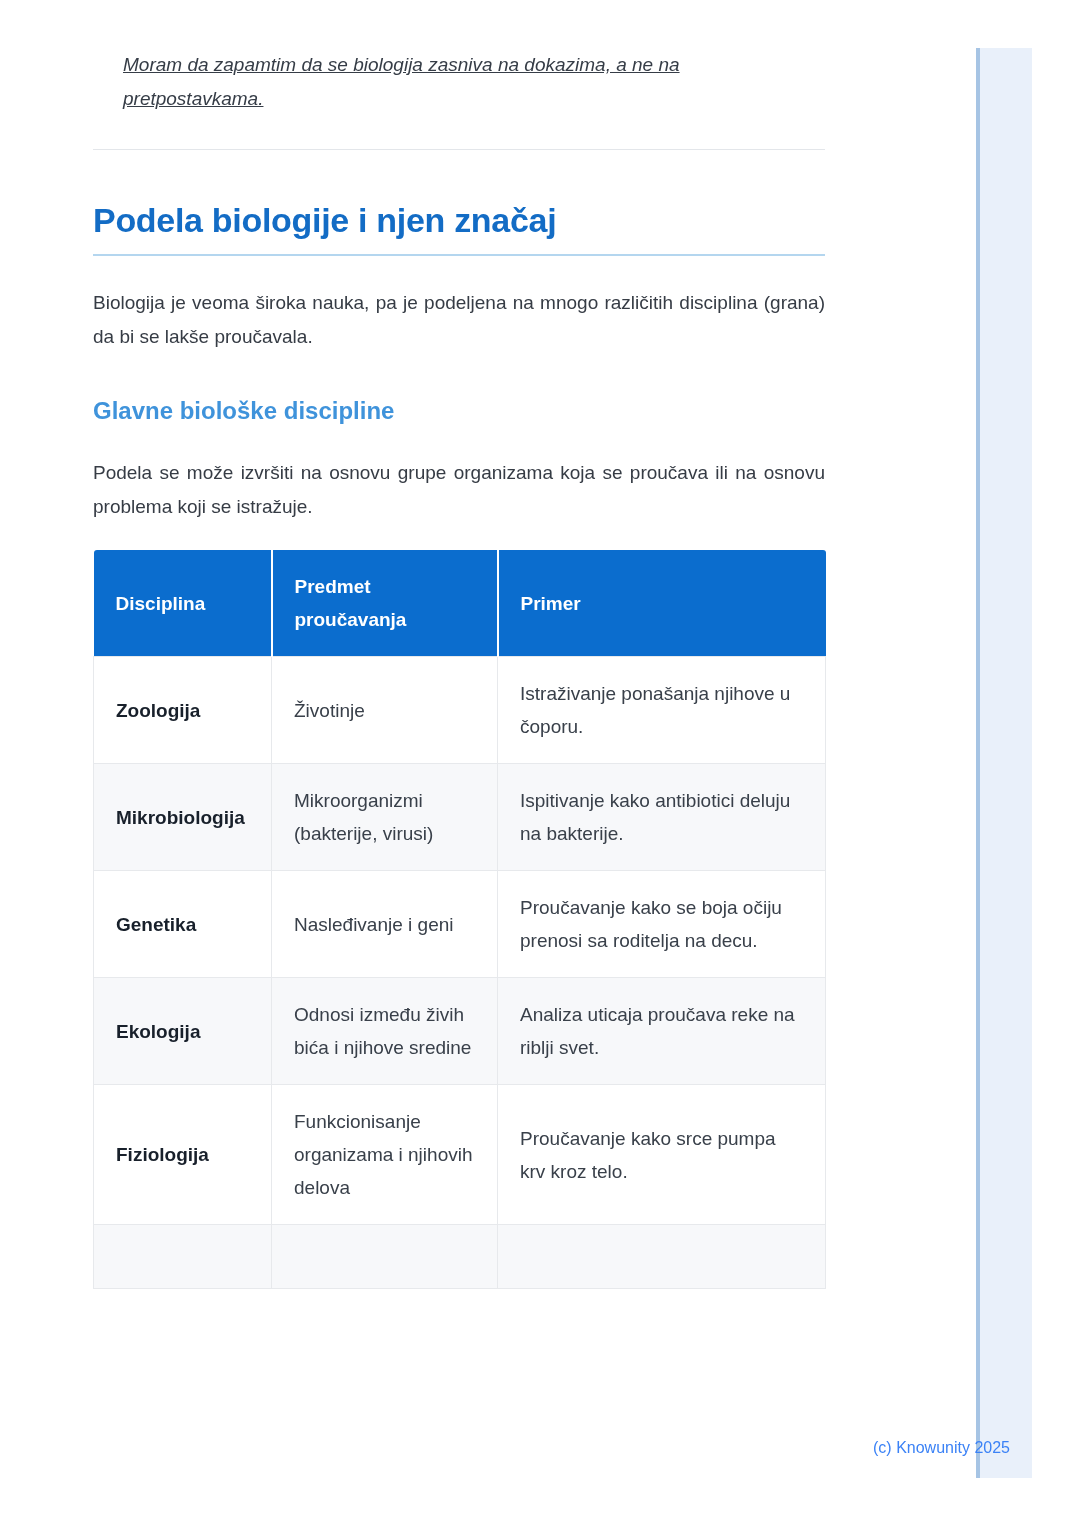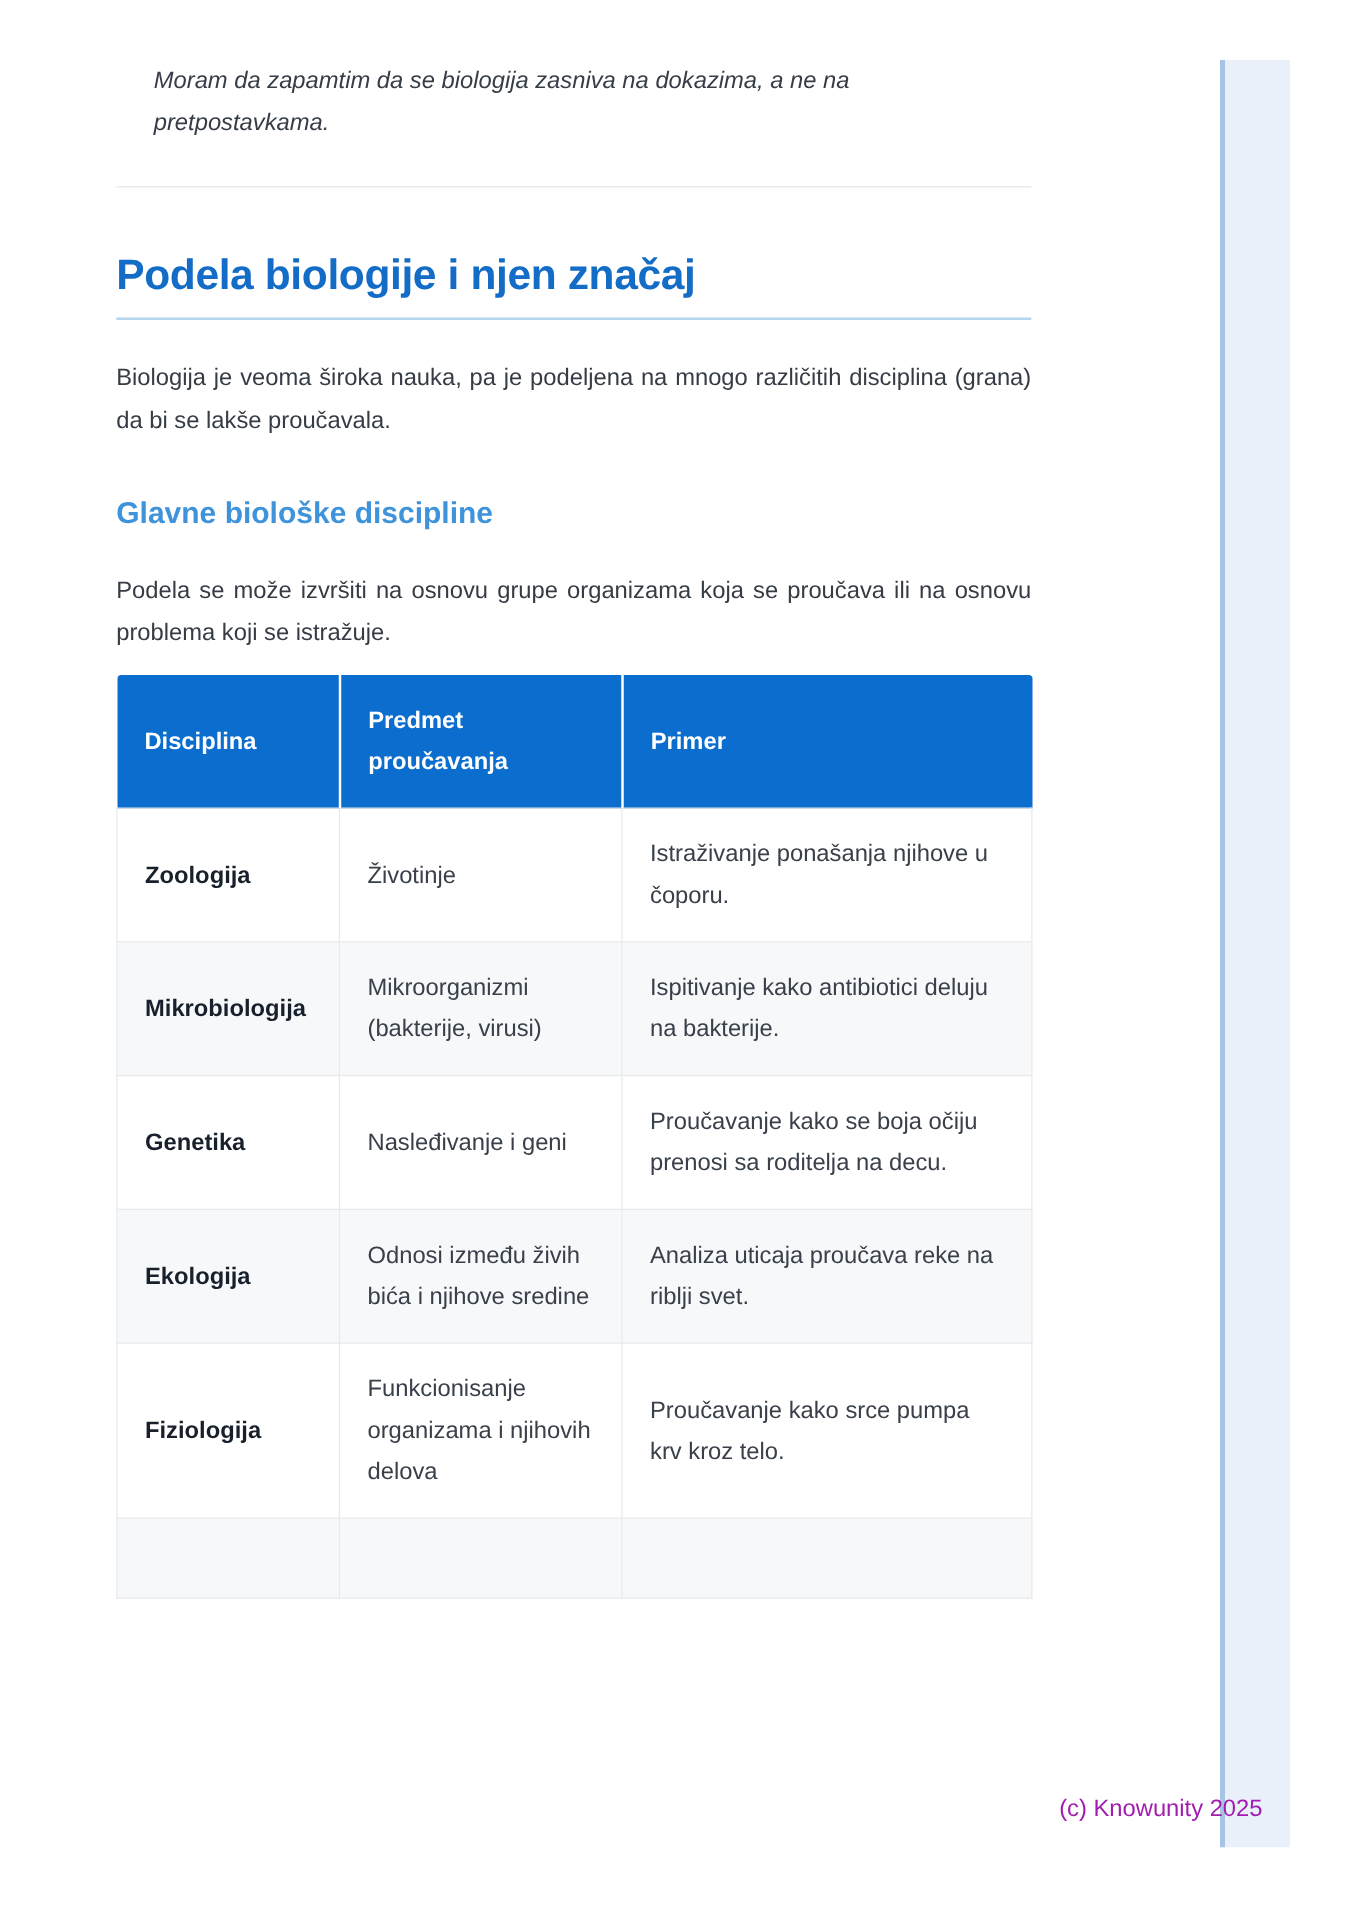--- a/index.html
+++ b/index.html
@@ -20,20 +20,21 @@
     left: 93px; top: 0;
     width: 732px;
   }
   .note {
     margin: 48px 0 0 30px;
     max-width: 660px;
     font-style: italic;
     font-size: 19px;
     line-height: 34px;
     color: #363d47;
+    text-decoration: underline;
   }
   .hr-gray {
     border: none;
     border-top: 1px solid #e3e6ea;
     margin: 33px 0 0 0;
   }
   h1.title {
     margin: 50px 0 0 0;
     font-size: 34px;
     line-height: 40px;
@@ -54,21 +55,21 @@
     text-align: justify;
   }
   h2.subtitle {
     margin: 42px 0 0 0;
     font-size: 24px;
     line-height: 30px;
     font-weight: 700;
     color: #3f93db;
   }
   table.disc-table {
-    margin-top: 16px;
+    margin-top: 26px;
     width: 732px;
     table-layout: fixed;
     border-collapse: collapse;
     border-spacing: 0;
   }
   col.w1 { width: 178px; }
   col.w2 { width: 226px; }
   col.w3 { width: 328px; }
   .disc-table th {
     background: #0b6dce;
@@ -100,23 +101,23 @@
     position: absolute;
     left: 976px; top: 48px;
     width: 56px; height: 1430px;
     background: #e9f0fa;
     border-left: 4px solid #a6c4e4;
     z-index: 1;
   }
   .copyright {
     position: absolute;
     top: 1438px; right: 70px;
-    font-size: 19px;
+    font-size: 16px;
     line-height: 20px;
-    color: #a21caf;
+    color: #3b82f6;
     z-index: 3;
   }
   .bottom-fade {
     position: absolute;
     left: 0; top: 1450px;
     width: 860px; height: 28px;
     background: linear-gradient(to bottom, rgba(255,255,255,0), rgba(255,255,255,0.92));
     z-index: 2;
     pointer-events: none;
   }

